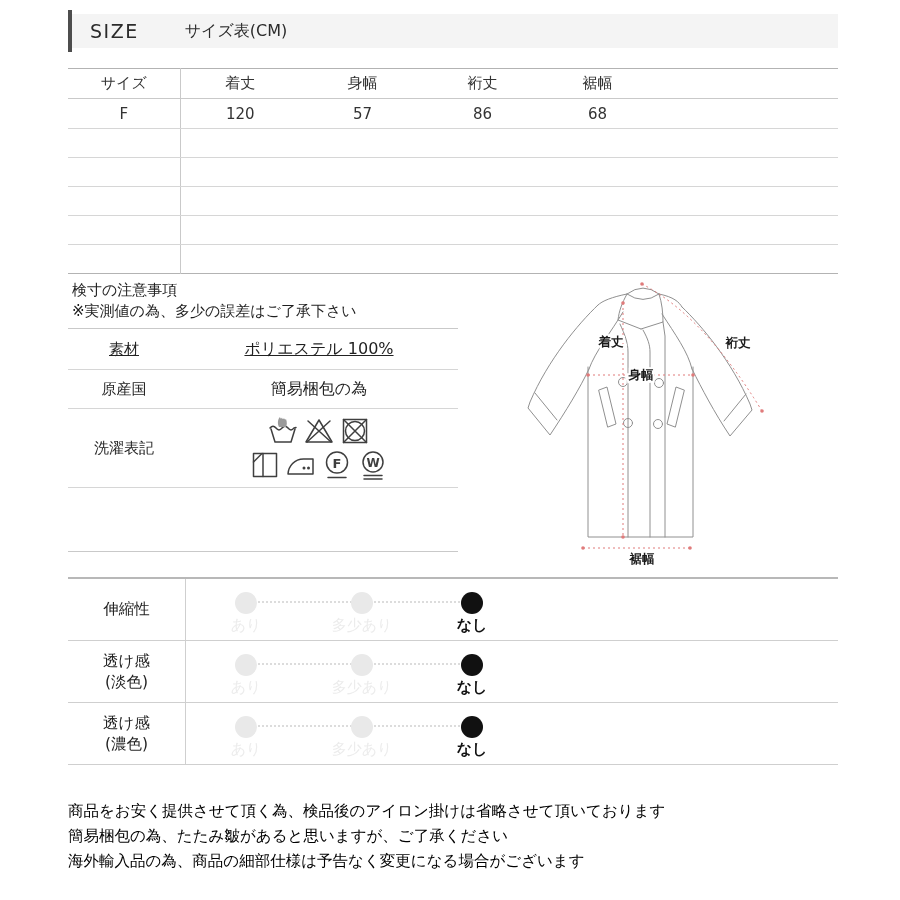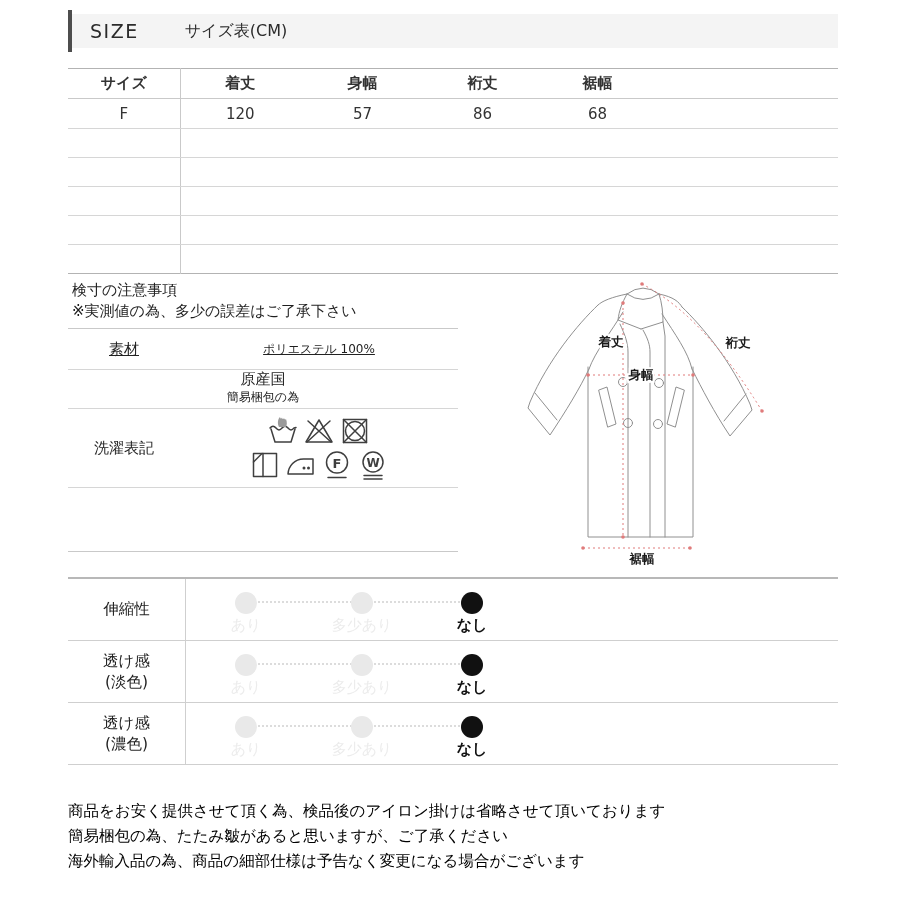--- a/index.html
+++ b/index.html
@@ -16,34 +16,34 @@
   .size-header{position:absolute;left:68px;top:10px;width:770px;height:42px;display:flex;align-items:stretch;}
   .size-header .bar{width:4px;background:#4d4d4d;}
   .size-header .hd-bg{flex:1;background:#f4f4f4;margin:4px 0;display:flex;align-items:center;}
   .hd-title{font-size:19px;letter-spacing:1.5px;color:#2b2b2b;margin-left:18px;}
   .hd-sub{font-size:16px;color:#2b2b2b;margin-left:46px;}
 
   
   table.size-table{position:absolute;left:68px;top:68px;width:770px;border-collapse:collapse;table-layout:fixed;}
   table.size-table{border-top:1px solid var(--line-dark);border-bottom:1px solid var(--line-dark);}
   .size-table th,.size-table td{font-weight:400;font-size:15px;color:#333;text-align:center;height:30px;border-bottom:1px solid var(--line-light);}
-  .size-table th{font-weight:700;border-bottom:1px solid var(--line-mid);}
+  .size-table th{font-weight:400;border-bottom:1px solid var(--line-mid);}
   .size-table .c1{border-right:1px solid var(--line-mid);}
   .size-table tr.empty td{height:29px;}
   .size-table tr:last-child td{border-bottom:none;}
 
   
   .mid-left{position:absolute;left:68px;top:273px;width:390px;}
   .notes{padding:7px 2px 6px 4px;border-bottom:1px solid var(--line-mid);}
   .notes div{font-size:15px;line-height:21px;color:#1f1f1f;white-space:nowrap;}
   .spec-row{display:flex;align-items:center;border-bottom:1px solid var(--line-light);}
   .spec-row .sp-label{width:112px;text-align:center;font-size:15px;color:#1f1f1f;}
-  .spec-row .sp-value{flex:1;text-align:center;font-size:12px;color:#1f1f1f;}
+  .spec-row .sp-value{flex:1;text-align:center;font-size:16px;color:#1f1f1f;}
   .spec-row.r-material{height:41px;text-decoration:underline;}
-  .spec-row.r-origin{height:39px;flex-direction:column;}
+  .spec-row.r-origin{height:39px;}
   .spec-row.r-laundry{height:79px;align-items:center;}
   .laundry-icons{flex:1;display:flex;flex-direction:column;align-items:center;justify-content:center;gap:2px;}
   .icon-line{display:flex;gap:4px;justify-content:center;}
   .icon-line .lic{width:32px;height:32px;}
   .spec-empty{height:64px;border-bottom:1px solid var(--line-mid);}
 
   
   .diagram{position:absolute;left:490px;top:272px;width:310px;height:300px;}
   .coat-stroke{fill:none;stroke:#909090;stroke-width:1;stroke-linejoin:round;stroke-linecap:round;}
   .coat-red{fill:none;stroke:var(--red-line);stroke-width:1;stroke-dasharray:2 3;}

